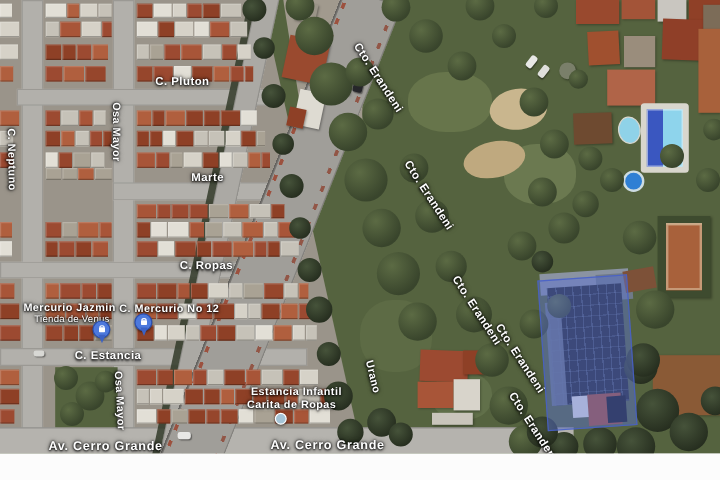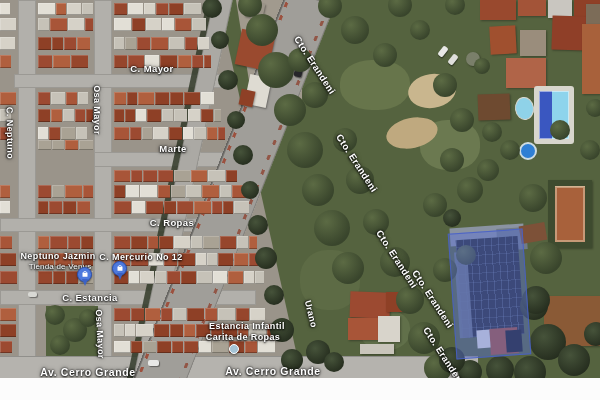--- a/index.html
+++ b/index.html
@@ -381,37 +381,37 @@
         <div style="position:absolute;left:500px;top:140px;width:20px;height:20px;" class="tree t0"></div>
         <div style="position:absolute;left:474px;top:58px;width:16px;height:16px;" class="tree t0"></div>
         <div style="position:absolute;left:439px;top:347px;width:26px;height:26px;" class="tree t1"></div>
         <div style="position:absolute;left:522px;top:286px;width:28px;height:28px;" class="tree t1"></div>
         <div style="position:absolute;left:443px;top:209px;width:18px;height:18px;" class="tree t1"></div>
       </div>
 
     <div class="abs" id="parcel" style="left:452px;top:231px;width:73px;height:124px;transform:rotate(-4deg);
                 background:rgba(90,115,215,.45);border:1px solid rgba(70,95,200,.85);z-index:40;"></div>
 
-    <span class="lbl s10" style="left:152px;top:68px;">C. Mayor</span>
+    <span class="lbl s10" style="left:152px;top:68px;">C. Pluton</span>
     <span class="lbl s9" style="left:10px;top:133px;transform:translate(-50%,-50%) rotate(89deg);">C. Neptuno</span>
     <span class="lbl s9" style="left:97px;top:110px;transform:translate(-50%,-50%) rotate(90deg);">Osa Mayor</span>
     <span class="lbl s10" style="left:157px;top:148px;padding-left:32px;">Marte</span>
     <span class="lbl s10" style="left:172px;top:222px;">C. Ropas</span>
     <span class="lbl s10" style="left:90px;top:297px;">C. Estancia</span>
     <span class="lbl s9" style="left:100px;top:334px;transform:translate(-50%,-50%) rotate(87deg);">Osa Mayor</span>
     <span class="lbl s9" style="left:311px;top:314px;transform:translate(-50%,-50%) rotate(76deg);">Urano</span>
     <span class="lbl s11" style="left:88px;top:372px;">Av. Cerro Grande</span>
     <span class="lbl s11" style="left:273px;top:371px;">Av. Cerro Grande</span>
     <span class="lbl s10" style="left:315px;top:65px;transform:translate(-50%,-50%) rotate(57deg);">Cto. Erandeni</span>
     <span class="lbl s10" style="left:357px;top:163px;transform:translate(-50%,-50%) rotate(57deg);">Cto. Erandeni</span>
     <span class="lbl s10" style="left:397px;top:259px;transform:translate(-50%,-50%) rotate(57deg);">Cto. Erandeni</span>
     <span class="lbl s10" style="left:433px;top:299px;transform:translate(-50%,-50%) rotate(57deg);">Cto. Erandeni</span>
     <span class="lbl s10" style="left:444px;top:356px;transform:translate(-50%,-50%) rotate(57deg);">Cto. Erandeni</span>
 
-    <span class="lbl s9" style="left:58px;top:256px;z-index:52;">Neptuno Jazmin</span>
+    <span class="lbl s9" style="left:58px;top:256px;z-index:52;">Mercurio Jazmin</span>
     <span class="lbl s8" style="left:60px;top:266px;z-index:52;">Tienda de Venus</span>
     <span class="lbl s9" style="left:141px;top:257px;z-index:52;">C. Mercurio No 12</span>
     <span class="lbl s9" style="left:247px;top:326px;z-index:52;">Estancia Infantil</span>
     <span class="lbl s9" style="left:243px;top:337px;z-index:52;">Carita de Ropas</span>
 
     <div class="pin" style="left:77px;top:267px;">
       <span class="head"></span>
       <span class="tail"></span>
       <svg width="8" height="8" viewBox="0 0 8 8">
         <path d="M2.2 3 C2.2 1 5.8 1 5.8 3" fill="none" stroke="#fff" stroke-width="0.9"></path>

